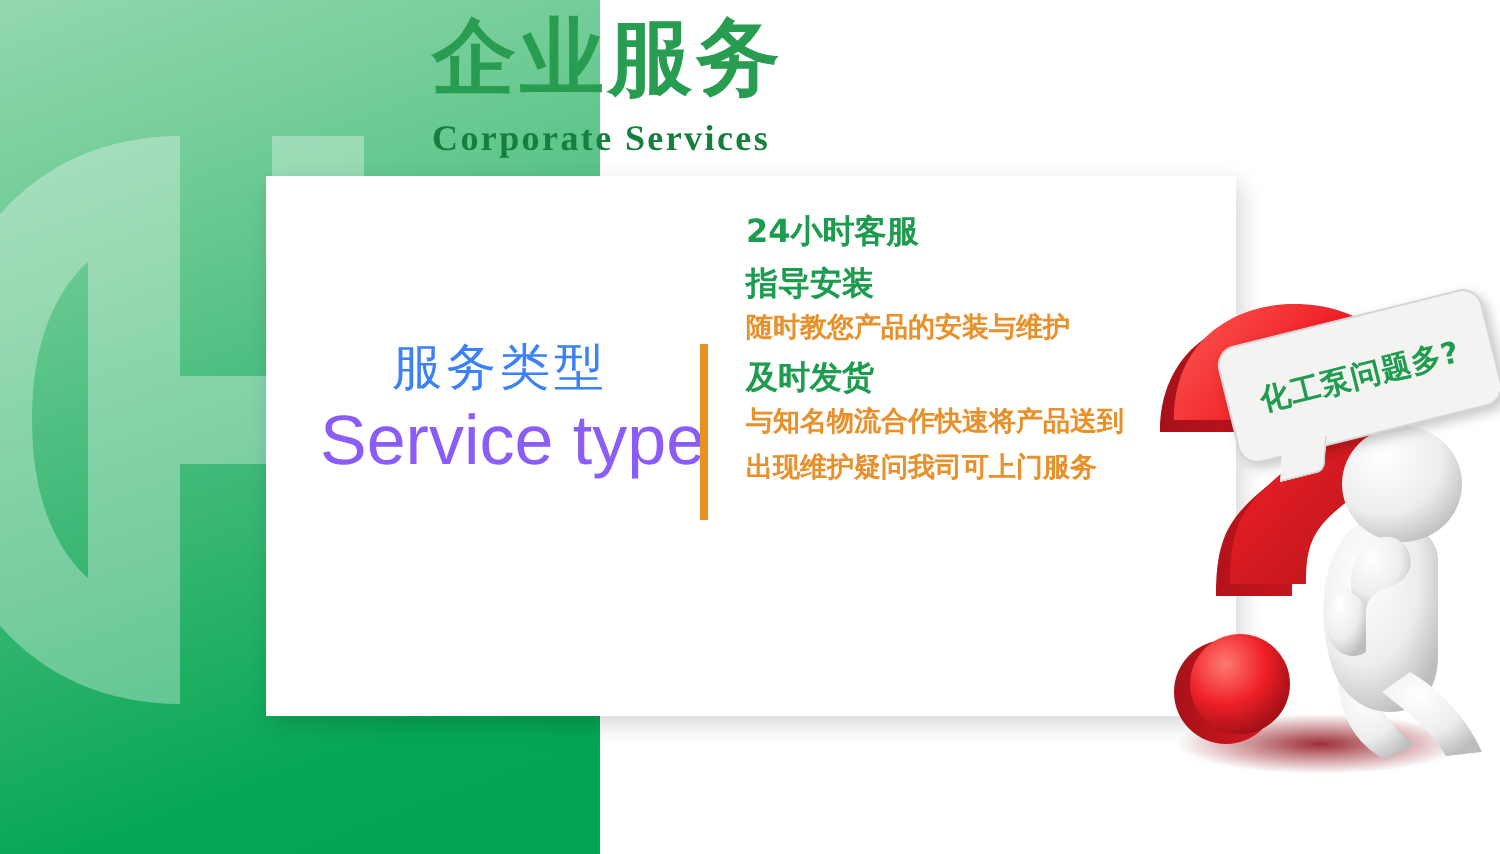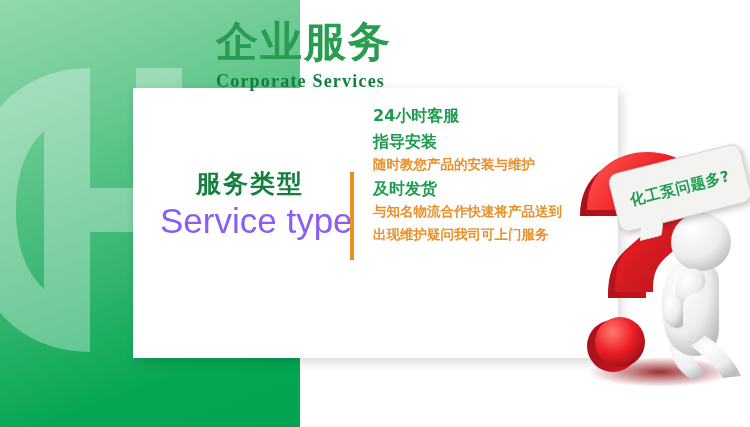--- a/index.html
+++ b/index.html
@@ -45,21 +45,21 @@
     width: 485px;
     height: 270px;
     background: #ffffff;
     box-shadow: 3px 4px 11px rgba(0,0,0,0.16);
   }
 
   
   .header {
     position: absolute;
     left: 0;
-    top: 12px;
+    top: 0;
     width: 624px;
     height: 92px;
     pointer-events: none;
   }
   .title-cn {
     position: absolute;
     left: 216px;
     top: 9px;
     font-family: "Liberation Serif", "DejaVu Serif", serif;
     font-size: 42px;
@@ -86,22 +86,22 @@
   .label-block {
     position: absolute;
     left: 160px;
     top: 170px;
     width: 180px;
     text-align: center;
   }
   .label-cn {
     font-family: "DejaVu Sans", "Liberation Sans", sans-serif;
     font-size: 25px;
-    font-weight: 700;
-    color: #15803d;
+    font-weight: 400;
+    color: #3b82f6;
     letter-spacing: 2px;
     line-height: 1.15;
     white-space: nowrap;
   }
   .label-en {
     font-family: Liberation Sans, sans-serif;
     font-size: 35px;
     font-weight: 400;
     color: #8b5cf6;
     line-height: 1.25;

